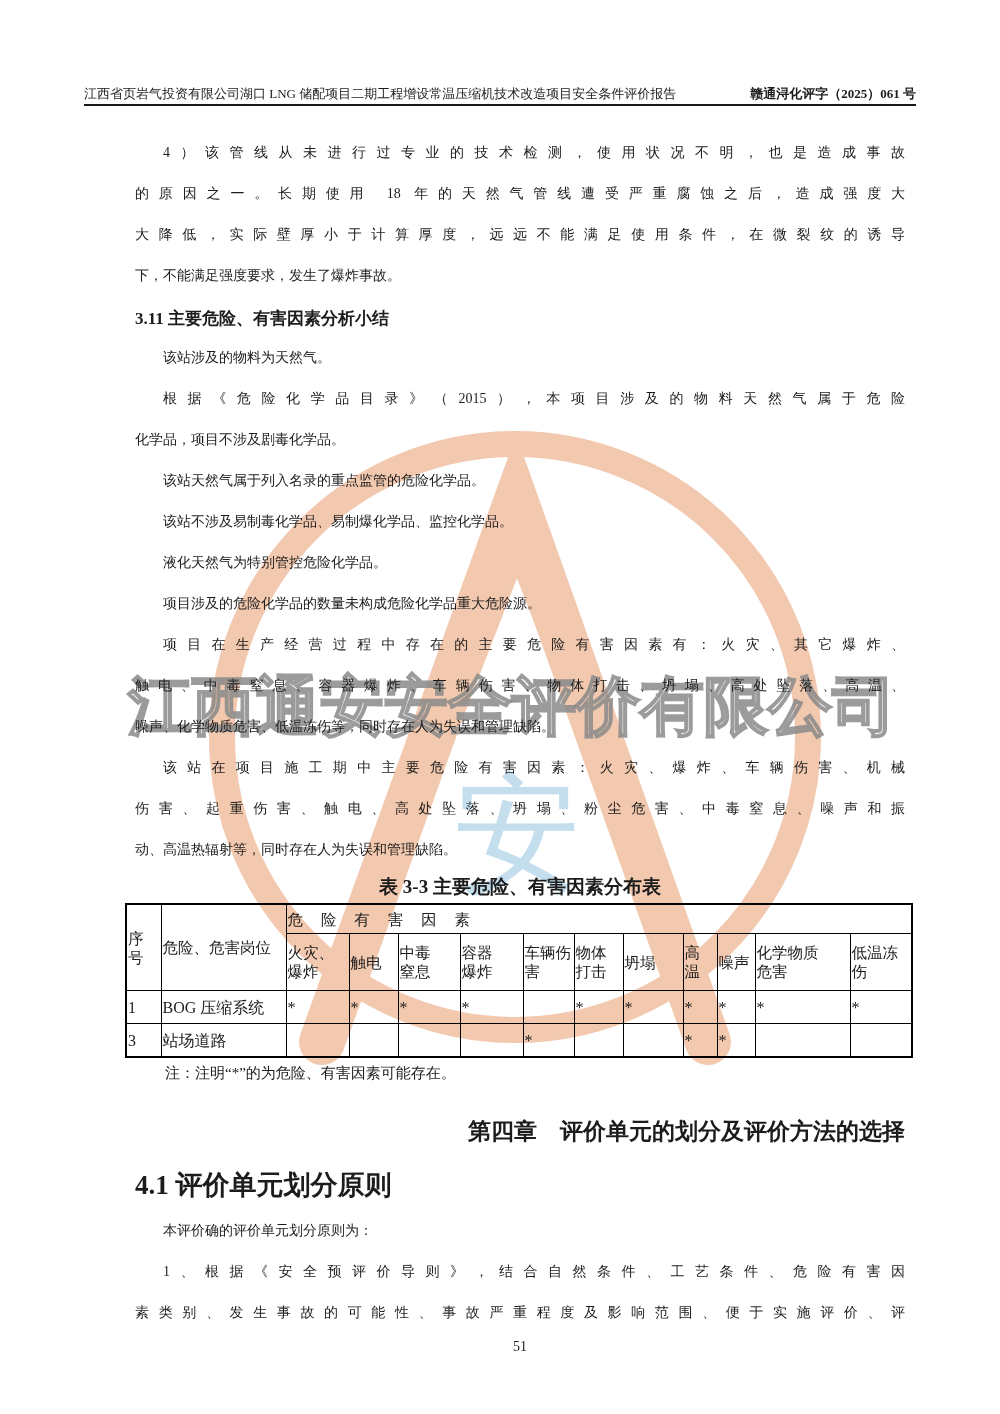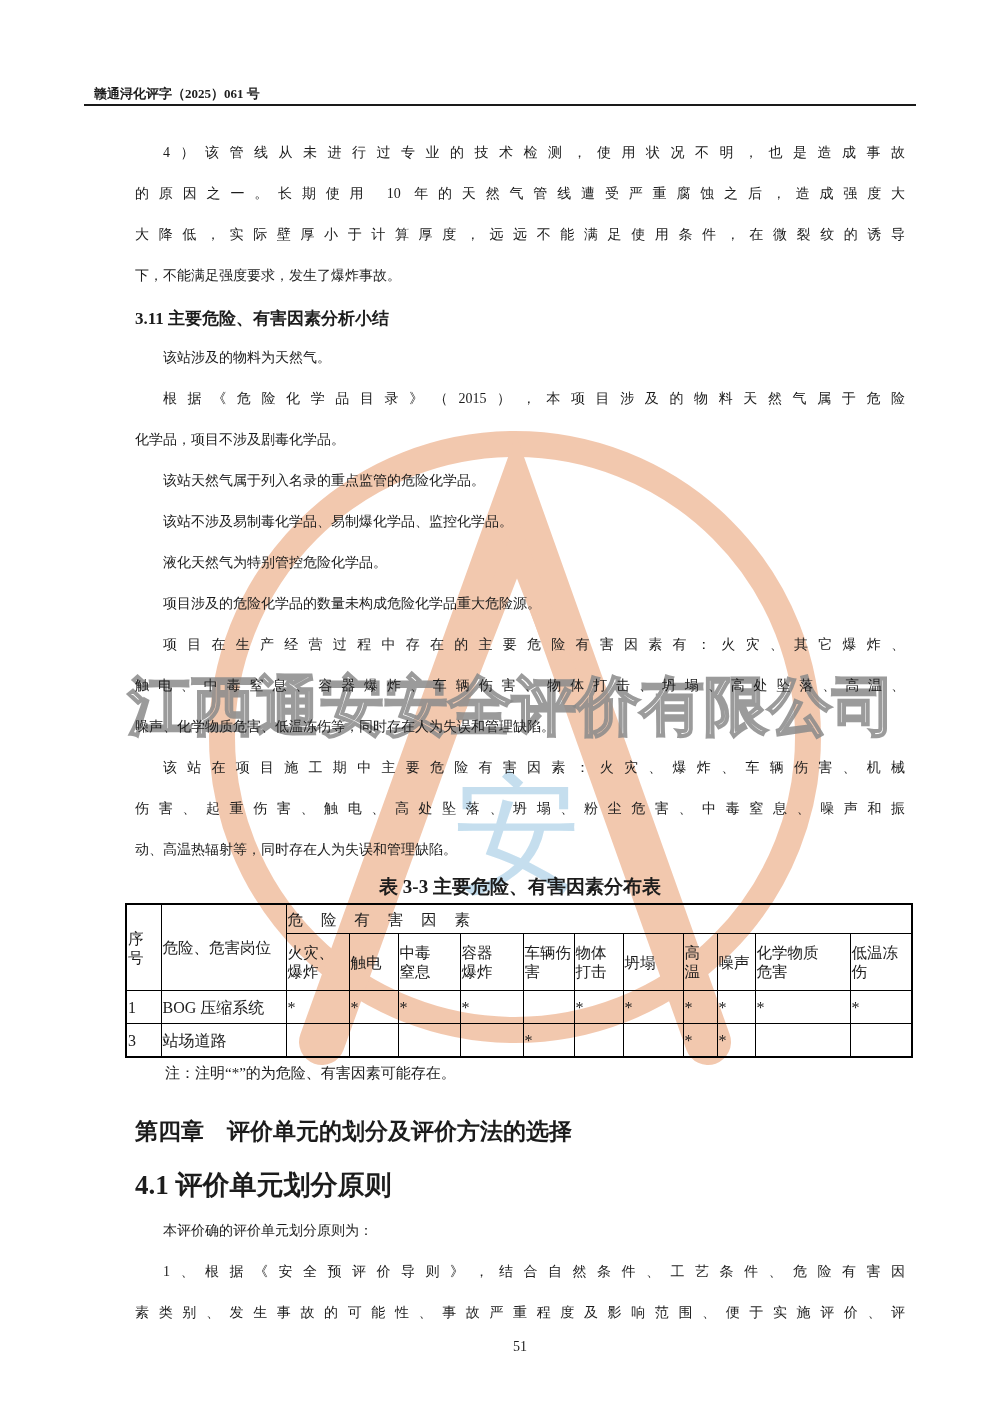--- a/index.html
+++ b/index.html
@@ -39,21 +39,21 @@
     text-align:justify;text-align-last:justify;
     width:770px;
   }
   .ln.ind{text-indent:2em;}
   .ln.last{text-align-last:left;}
   h2.sec{
     font-size:17px;line-height:36px;font-weight:700;margin:5px 0 0 0;
     font-family:"Liberation Serif", serif;
   }
   h1.chap{
-    font-size:23px;line-height:34px;font-weight:700;text-align:left;
+    font-size:23px;line-height:34px;font-weight:700;text-align:right;
     margin:30px 0 0 0;font-family:"Liberation Sans", sans-serif;
   }
   h2.sec41{font-size:27px;line-height:34px;font-weight:700;margin:20px 0 0 0;}
   .tbl-title{
     font-size:19px;line-height:28px;font-weight:700;text-align:center;
     margin-top:3px;
   }
   
   table.factors{
     border-collapse:collapse;table-layout:fixed;
@@ -89,27 +89,28 @@
       <polyline points="456,705 517,548 578,705" stroke-width="22" stroke="#eeb390"></polyline>
     </g>
     <text x="517" y="878" text-anchor="middle" font-size="128" opacity="0.8" font-family="Liberation Sans, sans-serif" fill="#b7d7eb">安</text>
   </svg>
 
   <div class="wm-text">江西通安安全评价有限公司</div>
 
   <div class="content">
 
     <div class="hdr">
+      <span class="h-left">江西省页岩气投资有限公司湖口 LNG 储配项目二期工程增设常温压缩机技术改造项目安全条件评价报告</span>
       <span class="h-right">赣通浔化评字（2025）061 号</span>
     </div>
 
     <div class="main">
 
       <div class="ln ind">4）该管线从未进行过专业的技术检测，使用状况不明，也是造成事故</div>
-      <div class="ln">的原因之一。长期使用 10 年的天然气管线遭受严重腐蚀之后，造成强度大</div>
+      <div class="ln">的原因之一。长期使用 18 年的天然气管线遭受严重腐蚀之后，造成强度大</div>
       <div class="ln">大降低，实际壁厚小于计算厚度，远远不能满足使用条件，在微裂纹的诱导</div>
       <div class="ln last">下，不能满足强度要求，发生了爆炸事故。</div>
 
       <h2 class="sec">3.11 主要危险、有害因素分析小结</h2>
 
       <div class="ln ind last">该站涉及的物料为天然气。</div>
       <div class="ln ind">根据《危险化学品目录》（2015），本项目涉及的物料天然气属于危险</div>
       <div class="ln last">化学品，项目不涉及剧毒化学品。</div>
       <div class="ln ind last">该站天然气属于列入名录的重点监管的危险化学品。</div>
       <div class="ln ind last">该站不涉及易制毒化学品、易制爆化学品、监控化学品。</div>

